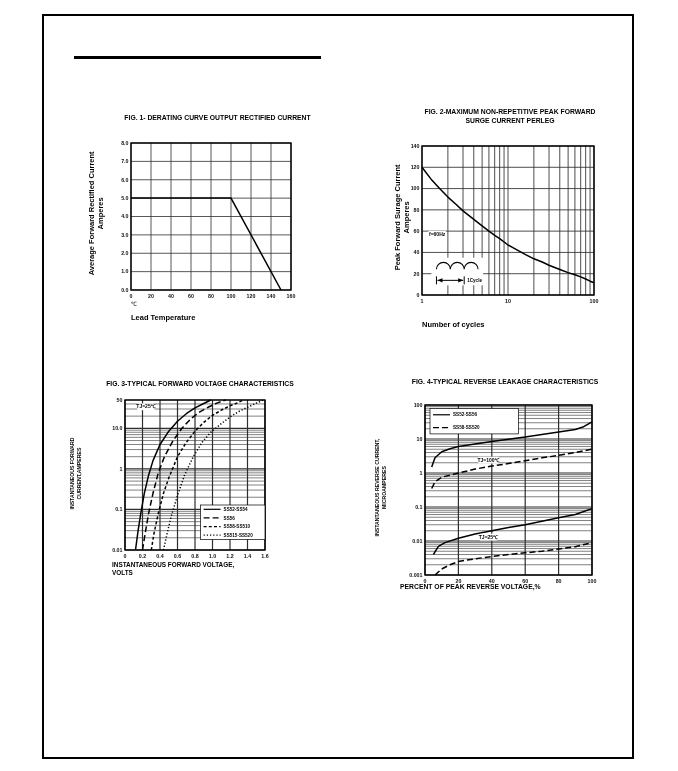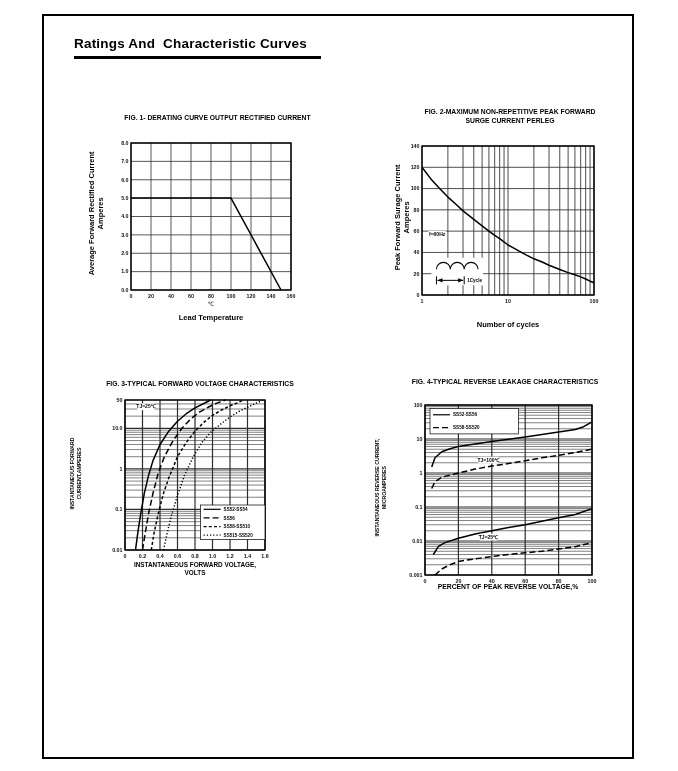--- a/index.html
+++ b/index.html
@@ -20,34 +20,33 @@
   #chart-1{left:396px;top:138px;width:212px;height:175px;}
   #chart-2{left:98px;top:392px;width:185px;height:178px;}
   #chart-3{left:396px;top:396px;width:215px;height:196px;}
   svg text{font-family:"Liberation Sans",sans-serif;font-weight:bold;}
   .y-title{position:absolute;text-align:center;font-weight:bold;transform:rotate(-90deg);
         white-space:pre-line;line-height:1.25;}
   #fig1-ylabel{left:11px;top:204px;width:170px;font-size:7.5px;}
   #fig2-ylabel{left:317px;top:208px;width:170px;font-size:7.5px;}
   #fig3-ylabel{left:15px;top:467px;width:120px;font-size:5.2px;}
   #fig4-ylabel{left:305px;top:481px;width:150px;font-size:5.2px;}
-  .x-title{position:absolute;text-align:center;font-weight:bold;white-space:pre-line;line-height:1.3;}
+  .x-title{position:absolute;font-weight:bold;white-space:pre-line;line-height:1.3;}
   #fig1-xunit{left:131px;top:301px;width:160px;font-size:6px;font-weight:normal;}
   #fig1-xlabel{left:131px;top:313px;width:160px;font-size:7.5px;}
   #fig2-xlabel{left:422px;top:320px;width:172px;font-size:7.5px;}
   #fig3-xlabel{left:112px;top:561px;width:166px;font-size:6.4px;}
   #fig4-xlabel{left:400px;top:583px;width:216px;font-size:6.8px;}
 </style>
 </head>
 <body>
 
 <div class="page">
   <div class="page-border"></div>
 
-  <div class="main-title">Ratings And  Characteristic Curves</div>
   <div class="title-underline"></div>
 
   <div class="fig-title" id="fig1-title">FIG. 1- DERATING CURVE OUTPUT RECTIFIED CURRENT</div>
   <div class="y-title" id="fig1-ylabel">Average Forward Rectified Current
 Amperes</div>
   <svg class="chart-svg" id="chart-0" viewBox="0 0 200 172">
       <g>
         <line x1="26.00" y1="7" x2="26.00" y2="154" stroke="#2e2e2e" stroke-width="0.8"></line>
         <line x1="46.00" y1="7" x2="46.00" y2="154" stroke="#2e2e2e" stroke-width="0.8"></line>
         <line x1="66.00" y1="7" x2="66.00" y2="154" stroke="#2e2e2e" stroke-width="0.8"></line>

